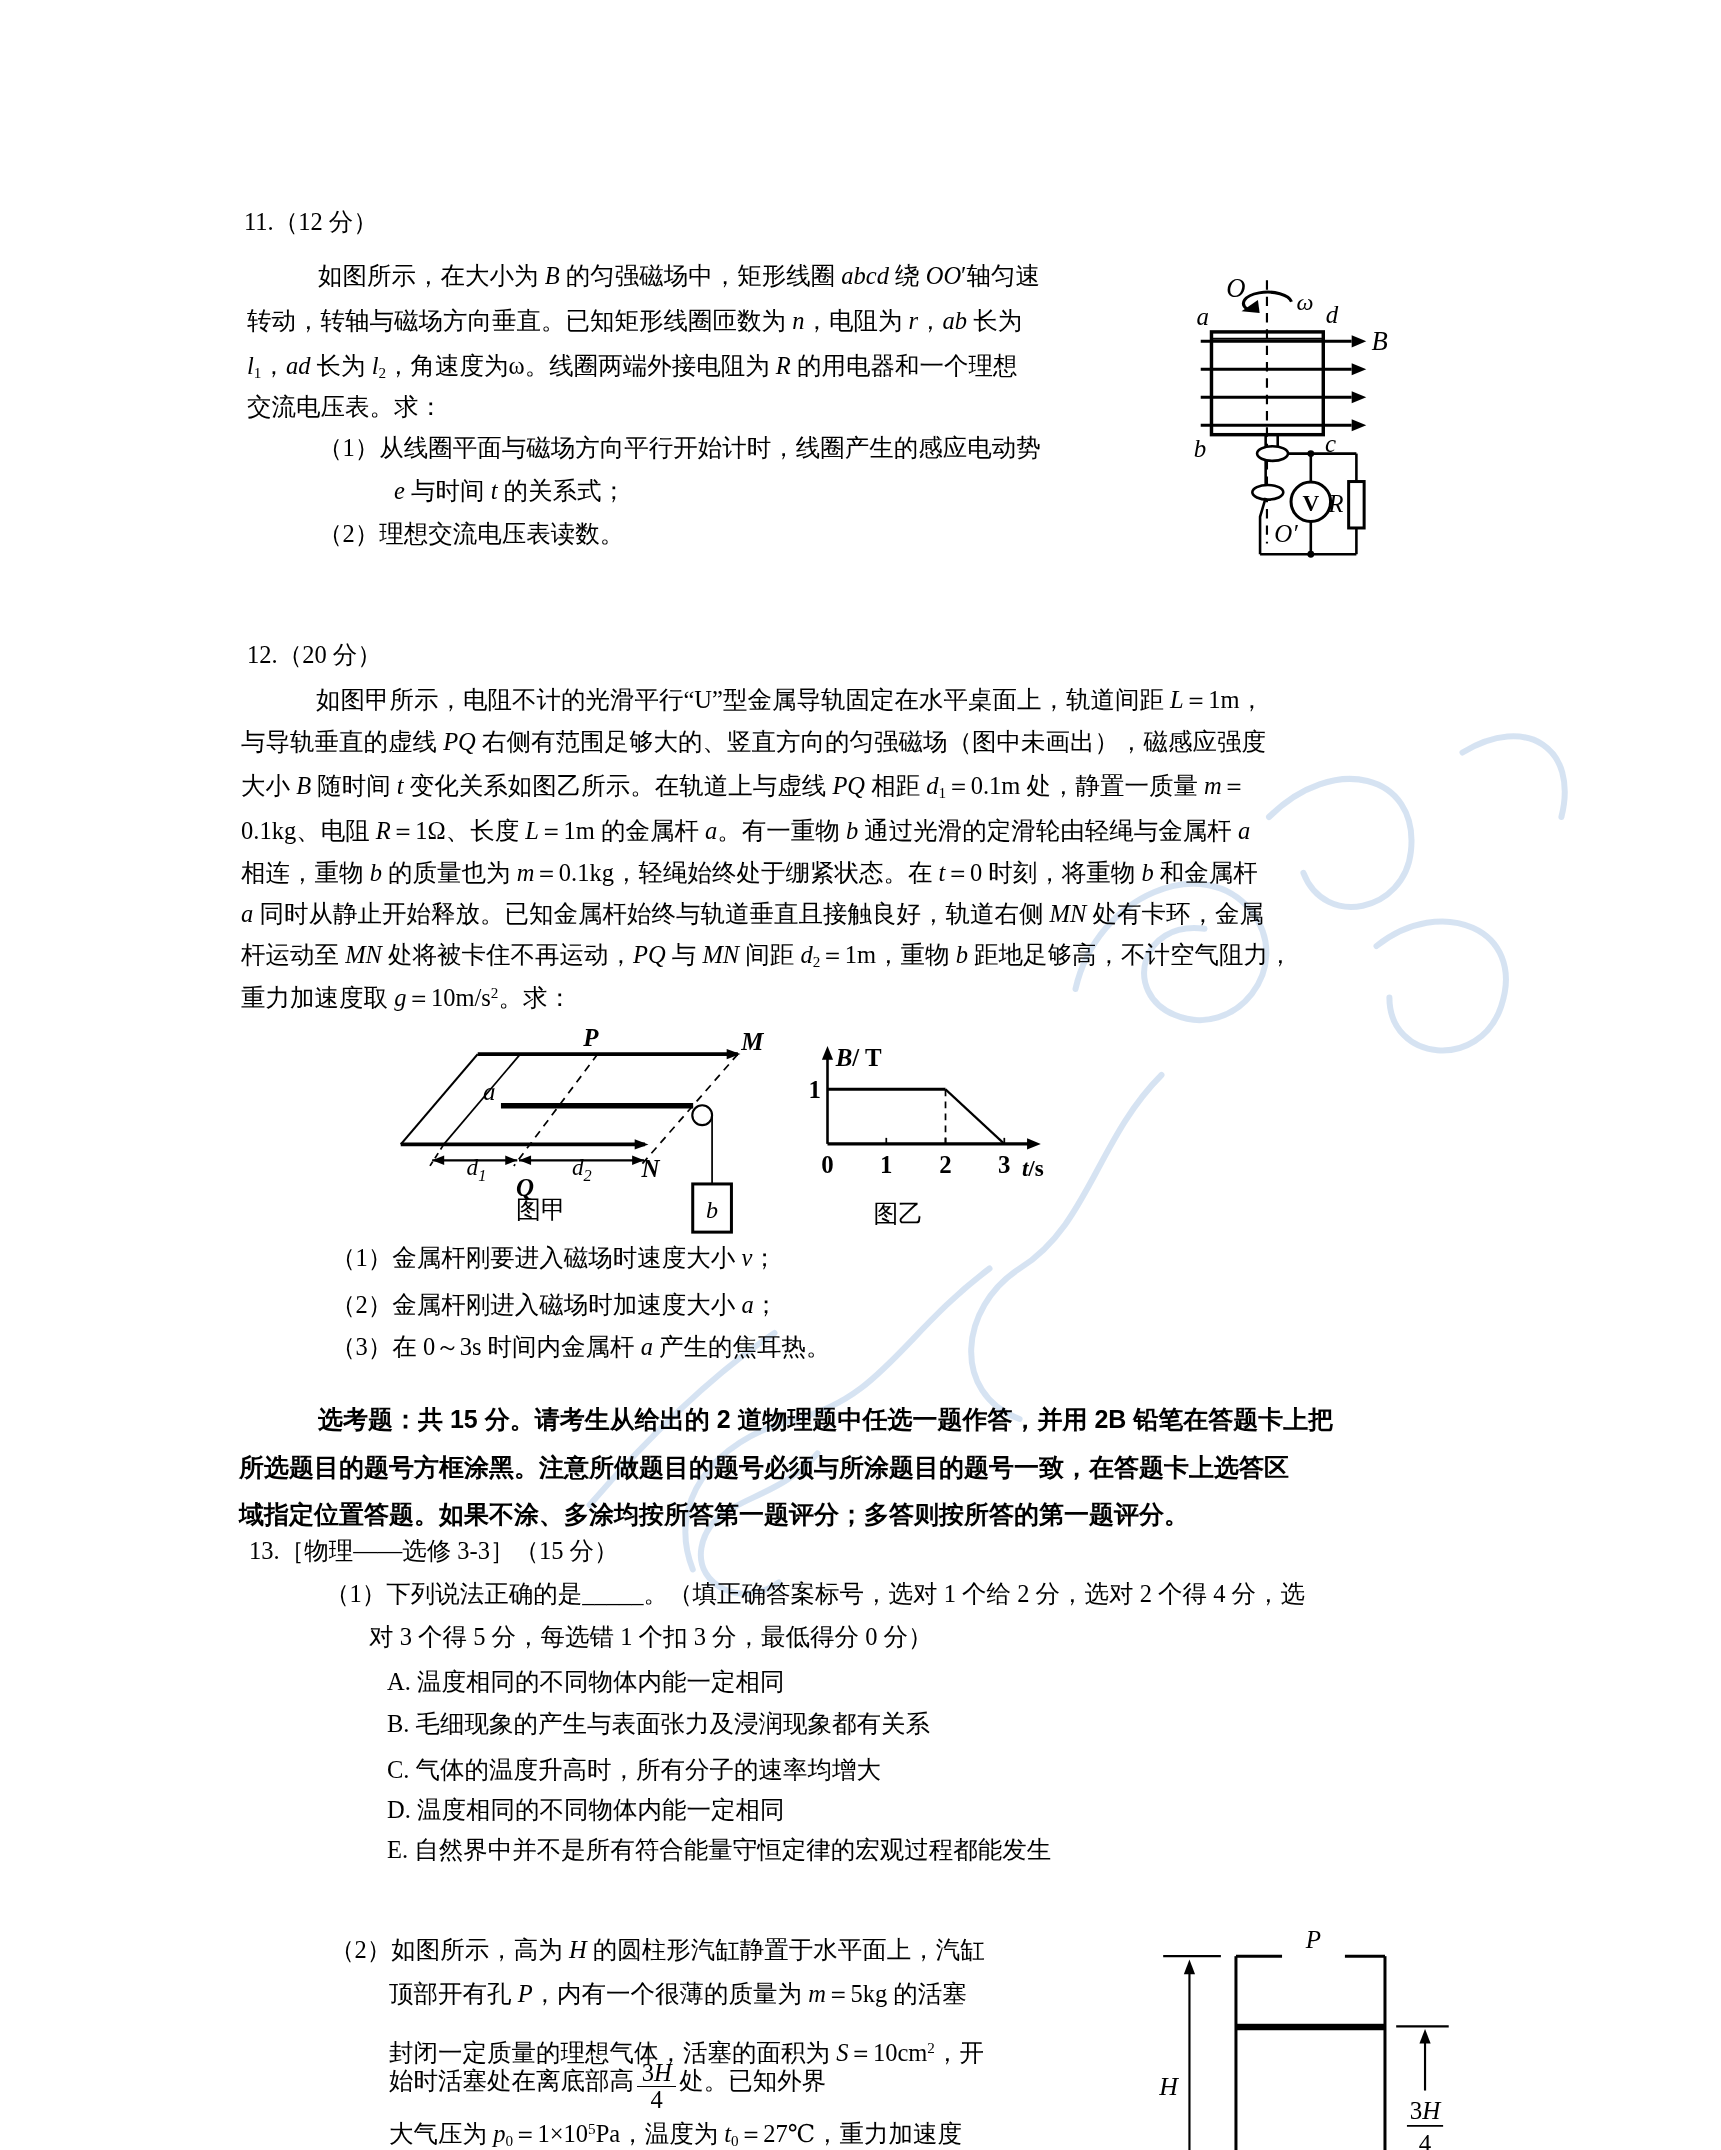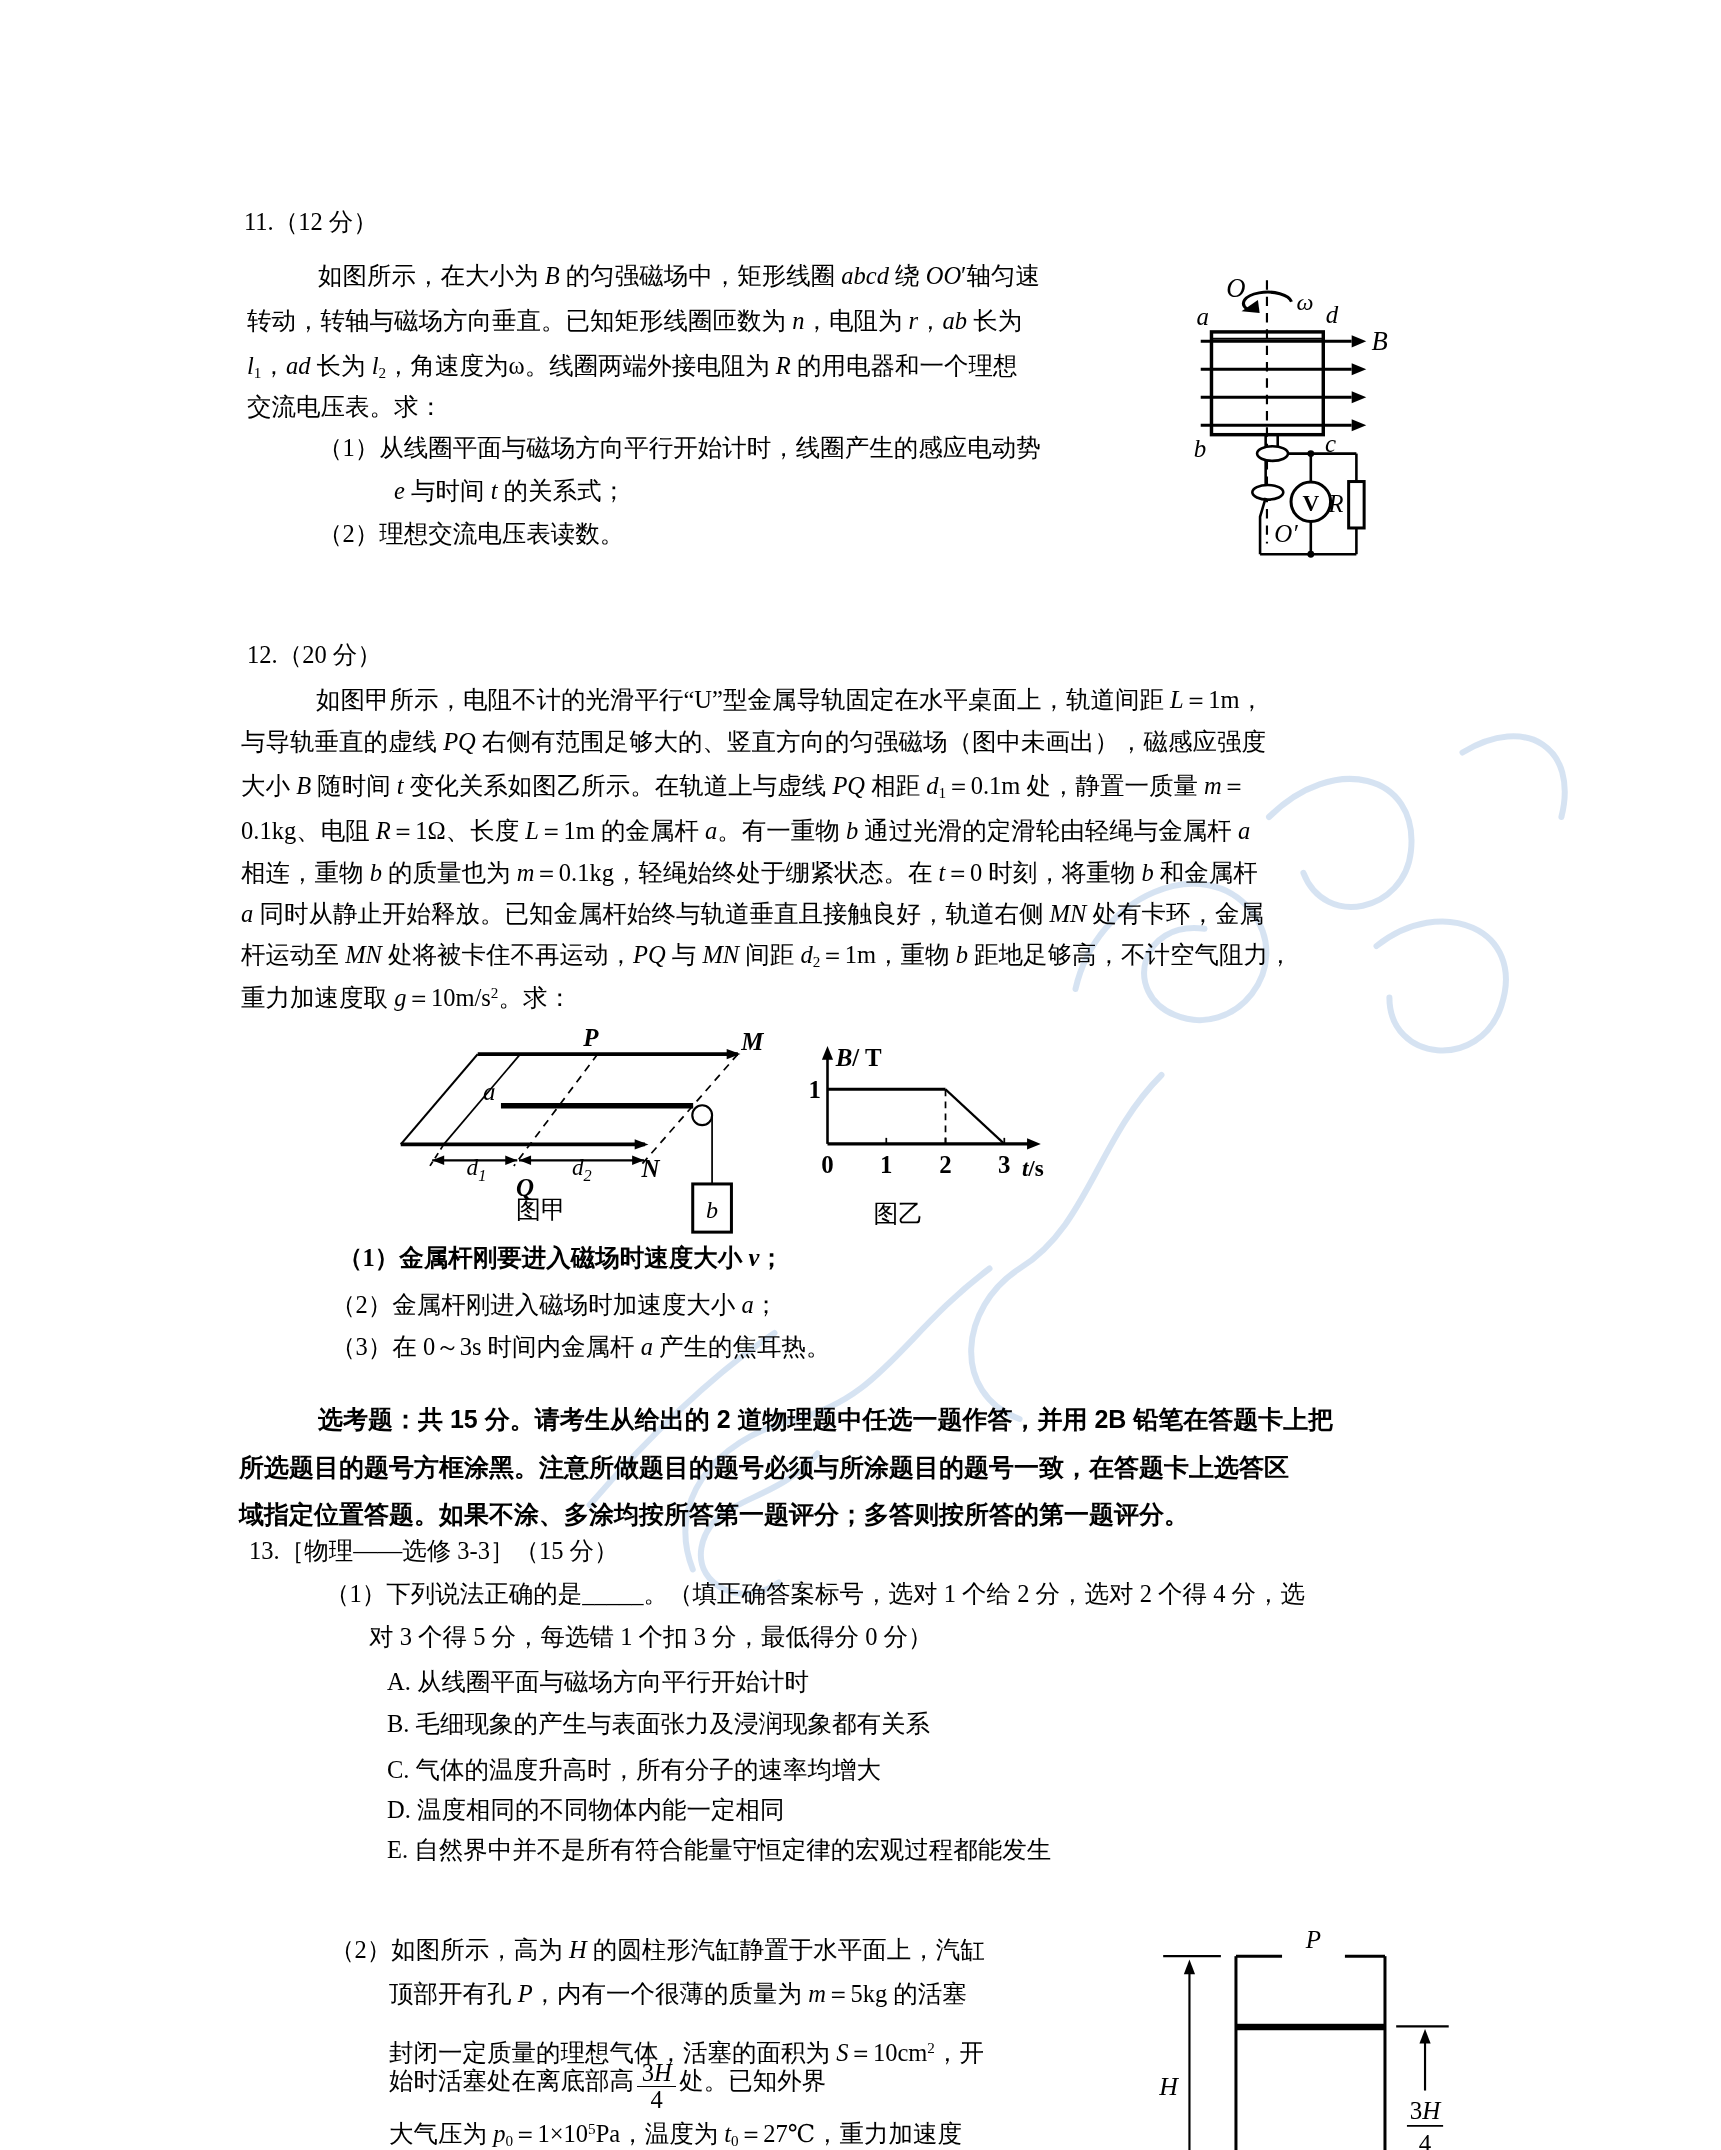--- a/index.html
+++ b/index.html
@@ -96,21 +96,21 @@
 
 <div class="line" style="left:247px;top:640px;font-family:Liberation Serif, serif;">12.（20 分）</div>
 <div class="line" style="left:316px;top:685px;text-align:center;">如图甲所示，电阻不计的光滑平行“U”型金属导轨固定在水平桌面上，轨道间距 <i>L</i>＝1m，</div>
 <div class="line" style="left:241px;top:727px;">与导轨垂直的虚线 <i>PQ</i> 右侧有范围足够大的、竖直方向的匀强磁场（图中未画出），磁感应强度</div>
 <div class="line" style="left:241px;top:771px;">大小 <i>B</i> 随时间 <i>t</i> 变化关系如图乙所示。在轨道上与虚线 <i>PQ</i> 相距 <i>d</i><sub>1</sub>＝0.1m 处，静置一质量 <i>m</i>＝</div>
 <div class="line" style="left:241px;top:816px;">0.1kg、电阻 <i>R</i>＝1Ω、长度 <i>L</i>＝1m 的金属杆 <i>a</i>。有一重物 <i>b</i> 通过光滑的定滑轮由轻绳与金属杆 <i>a</i></div>
 <div class="line" style="left:241px;top:858px;">相连，重物 <i>b</i> 的质量也为 <i>m</i>＝0.1kg，轻绳始终处于绷紧状态。在 <i>t</i>＝0 时刻，将重物 <i>b</i> 和金属杆</div>
 <div class="line" style="left:241px;top:899px;"><i>a</i> 同时从静止开始释放。已知金属杆始终与轨道垂直且接触良好，轨道右侧 <i>MN</i> 处有卡环，金属</div>
 <div class="line" style="left:241px;top:940px;">杆运动至 <i>MN</i> 处将被卡住不再运动，<i>PQ</i> 与 <i>MN</i> 间距 <i>d</i><sub>2</sub>＝1m，重物 <i>b</i> 距地足够高，不计空气阻力，</div>
 <div class="line" style="left:241px;top:983px;">重力加速度取 <i>g</i>＝10m/s<sup>2</sup>。求：</div>
-<div class="line" style="left:338px;top:1243px;font-weight:bold;">（1）金属杆刚要进入磁场时速度大小 <i>v</i>；</div>
+<div class="line" style="left:331px;top:1243px;">（1）金属杆刚要进入磁场时速度大小 <i>v</i>；</div>
 <div class="line" style="left:331px;top:1290px;">（2）金属杆刚进入磁场时加速度大小 <i>a</i>；</div>
 <div class="line" style="left:331px;top:1332px;">（3）在 0～3s 时间内金属杆 <i>a</i> 产生的焦耳热。</div>
 
 <svg style="position:absolute;left:387px;top:1024px;" width="387" height="215" viewBox="0 0 900 500">
 
   <line x1="211" y1="70" x2="816" y2="70" stroke="#000" stroke-width="9"></line>
   <polygon points="790,58 822,70 790,82" fill="#000"></polygon>
   <line x1="211" y1="70" x2="32" y2="280" stroke="#000" stroke-width="5"></line>
   <line x1="310" y1="70" x2="132" y2="280" stroke="#000" stroke-width="4"></line>
   <line x1="32" y1="280" x2="600" y2="280" stroke="#000" stroke-width="9"></line>
@@ -171,21 +171,21 @@
   <text x="170" y="452" font-size="58">图乙</text>
 </svg>
 
 <div class="line bold" style="left:318px;top:1404px;">选考题：共 15 分。请考生从给出的 2 道物理题中任选一题作答，并用 2B 铅笔在答题卡上把</div>
 <div class="line bold" style="left:239px;top:1452px;">所选题目的题号方框涂黑。注意所做题目的题号必须与所涂题目的题号一致，在答题卡上选答区</div>
 <div class="line bold" style="left:239px;top:1499px;">域指定位置答题。如果不涂、多涂均按所答第一题评分；多答则按所答的第一题评分。</div>
 
 <div class="line" style="left:249px;top:1536px;">13.［物理——选修 3-3］（15 分）</div>
 <div class="line" style="left:325px;top:1579px;">（1）下列说法正确的是_____。（填正确答案标号，选对 1 个给 2 分，选对 2 个得 4 分，选</div>
 <div class="line" style="left:369px;top:1622px;">对 3 个得 5 分，每选错 1 个扣 3 分，最低得分 0 分）</div>
-<div class="line" style="left:387px;top:1667px;">A. 从线圈平面与磁场方向平行开始计时</div>
+<div class="line" style="left:387px;top:1667px;">A. 温度相同的不同物体内能一定相同</div>
 <div class="line" style="left:387px;top:1709px;">B. 毛细现象的产生与表面张力及浸润现象都有关系</div>
 <div class="line" style="left:387px;top:1755px;">C. 气体的温度升高时，所有分子的速率均增大</div>
 <div class="line" style="left:387px;top:1795px;">D. 温度相同的不同物体内能一定相同</div>
 <div class="line" style="left:387px;top:1835px;">E. 自然界中并不是所有符合能量守恒定律的宏观过程都能发生</div>
 
 <div class="line" style="left:330px;top:1935px;">（2）如图所示，高为 <i>H</i> 的圆柱形汽缸静置于水平面上，汽缸</div>
 <div class="line" style="left:389px;top:1979px;">顶部开有孔 <i>P</i>，内有一个很薄的质量为 <i>m</i>＝5kg 的活塞</div>
 <div class="line" style="left:389px;top:2026px;margin-top:12px;">封闭一定质量的理想气体，活塞的面积为 <i>S</i>＝10cm<sup>2</sup>，开</div>
 <div class="line" style="left:389px;top:2060px;">始时活塞处在离底部高<span class="frac"><span>3<i>H</i></span><span>4</span></span>处。已知外界</div>
 <div class="line" style="left:389px;top:2119px;">大气压为 <i>p</i><sub>0</sub>＝1×10<sup>5</sup>Pa，温度为 <i>t</i><sub>0</sub>＝27℃，重力加速度</div>

